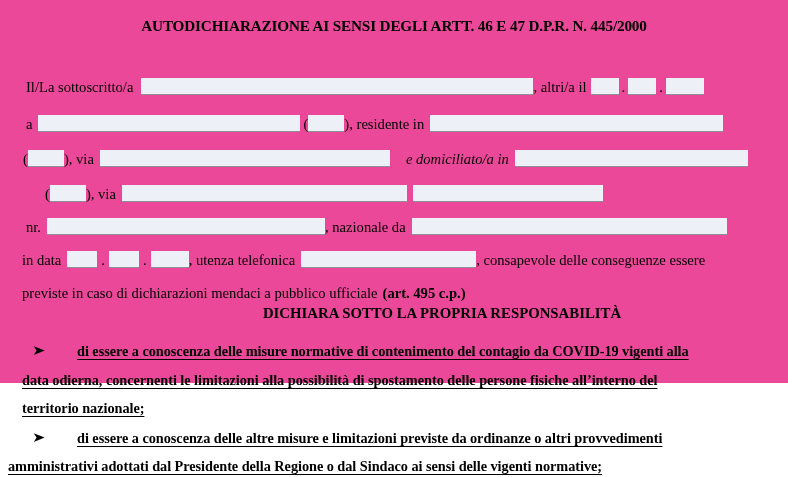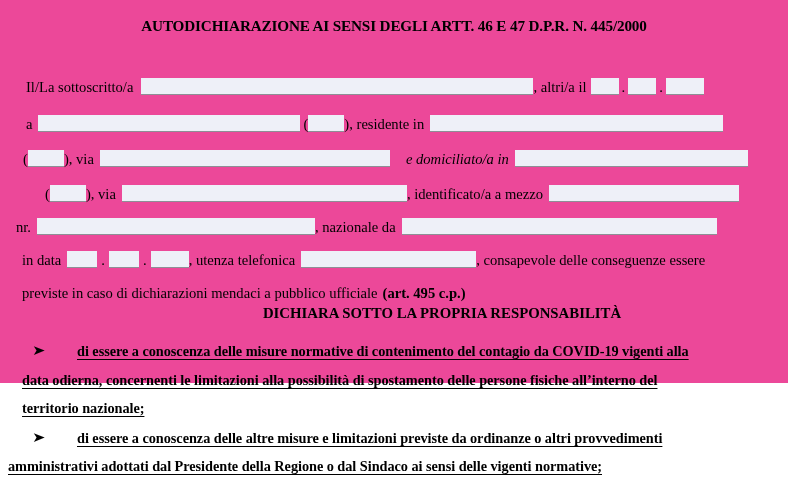--- a/index.html
+++ b/index.html
@@ -134,25 +134,24 @@
     <span class="fld" style="width:290px; margin-left:6px;"></span>
     <span class="txt" style="margin-left:16px;font-style:italic;">e domiciliato/a in</span>
     <span class="fld" style="width:233px; margin-left:6px;"></span>
   </div>
 
   <div class="form-line" style="left:45px; top:185px;">
     <span class="txt">(</span>
     <span class="fld" style="width:36px;"></span>
     <span class="txt">), via</span>
     <span class="fld" style="width:285px; margin-left:6px;"></span>
-    <span class="txt">, identificato/a a mezzo</span>
     <span class="fld" style="width:190px; margin-left:6px;"></span>
   </div>
 
-  <div class="form-line" style="left:16px; top:218px;">
+  <div class="form-line" style="left:26px; top:218px;">
     <span class="txt">nr.</span>
     <span class="fld" style="width:278px; margin-left:6px;"></span>
     <span class="txt">, nazionale da</span>
     <span class="fld" style="width:315px; margin-left:6px;"></span>
   </div>
 
   <div class="form-line" style="left:22px; top:251px;">
     <span class="txt">in data</span>
     <span class="fld" style="width:30px; margin-left:6px;"></span>
     <span class="txt" style="margin:0 4px;">.</span>

